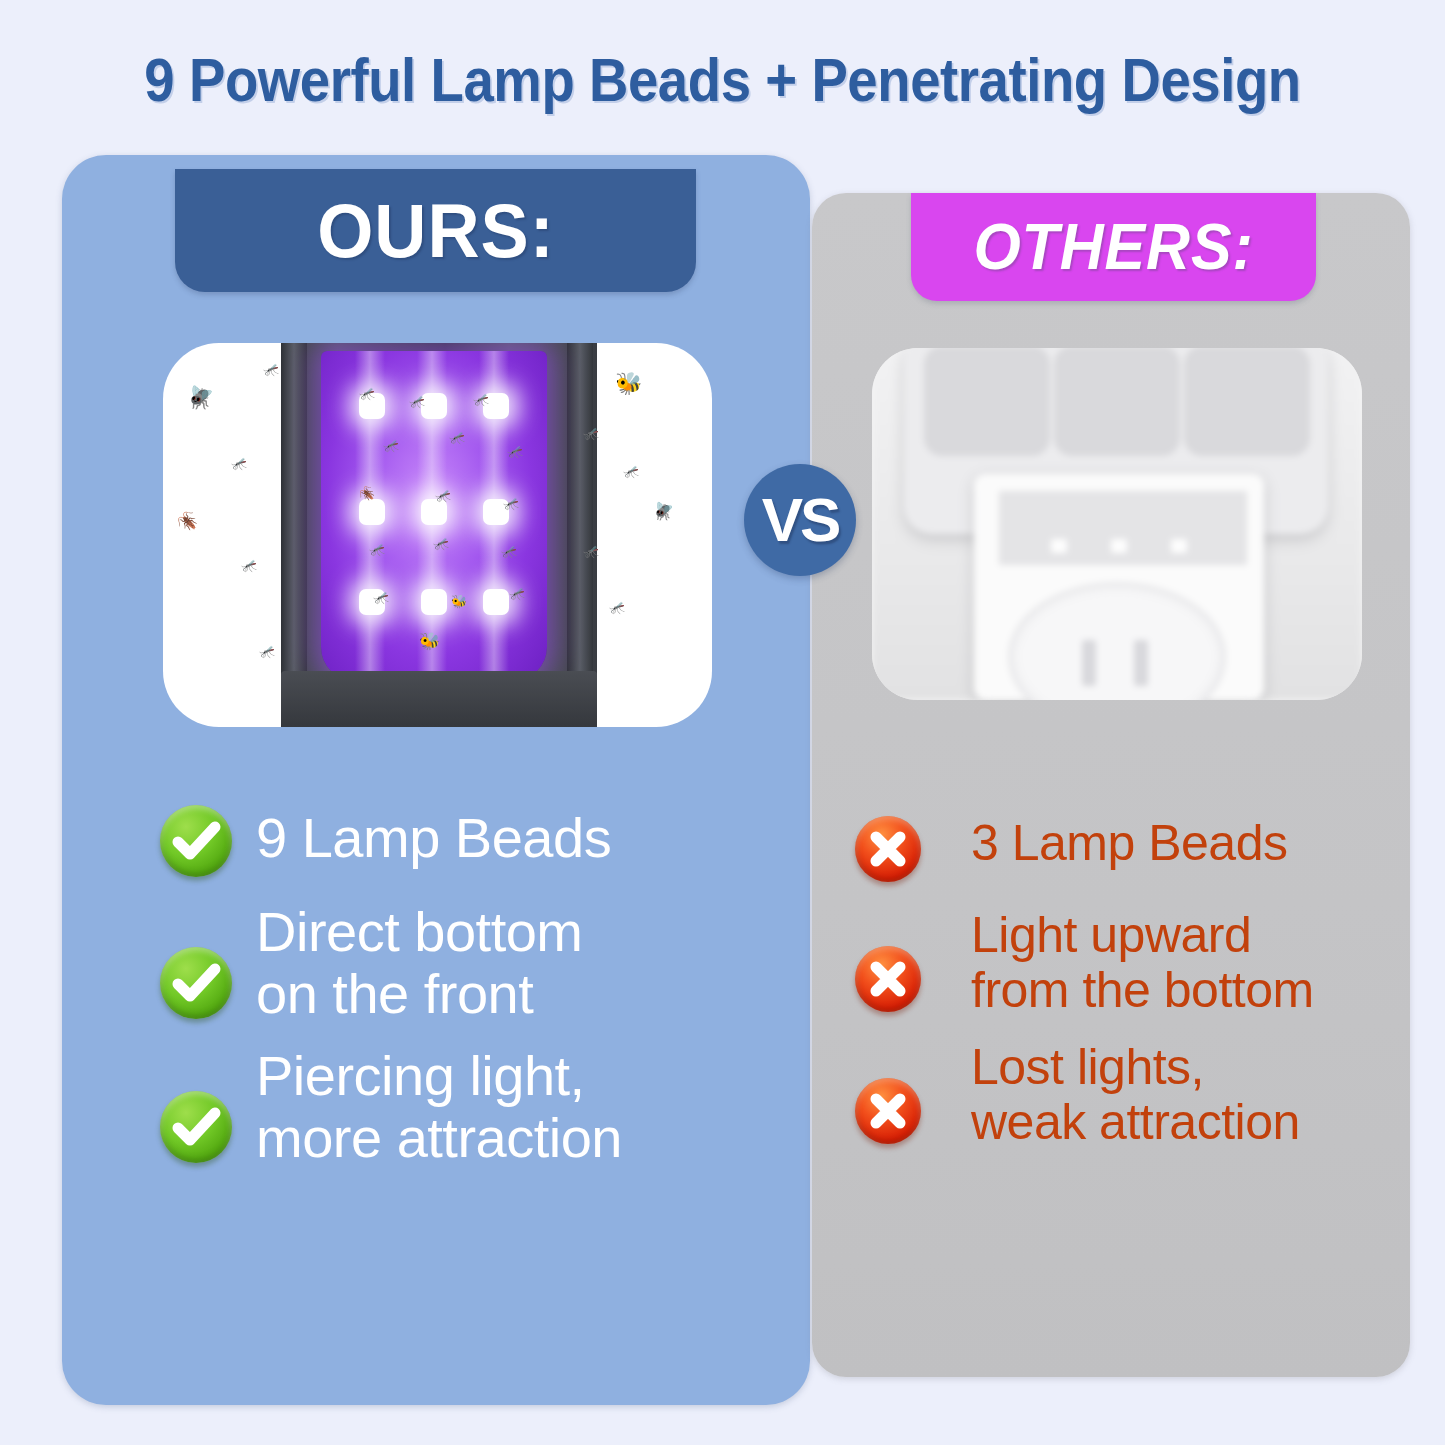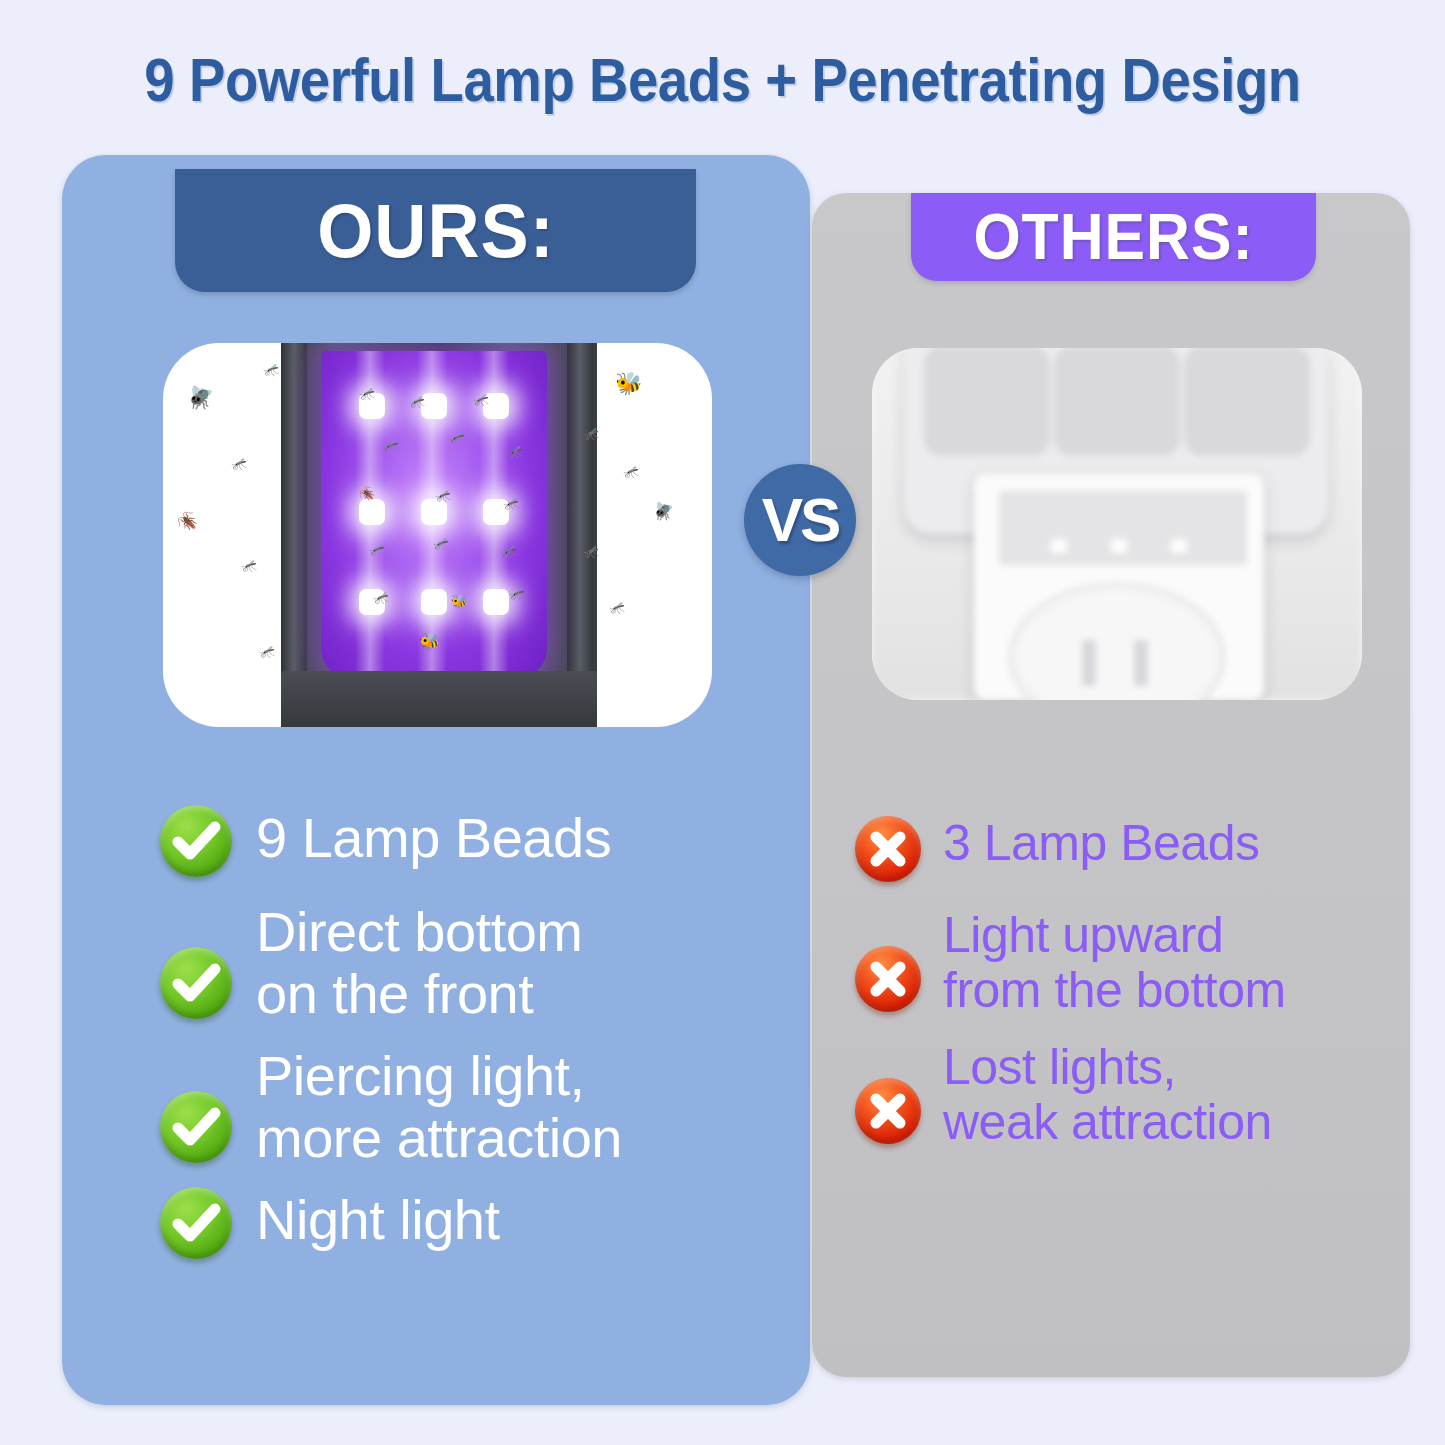--- a/index.html
+++ b/index.html
@@ -76,27 +76,28 @@
     letter-spacing: 1px;
     line-height: 80px;
     transform: scaleX(0.95);
     text-shadow: 2px 2px 2px rgba(30,50,90,0.35);
   }
   #others-badge {
     position: absolute;
     left: 911px;
     top: 193px;
     width: 405px;
-    height: 88px;
-    background: #8b5cf6;
+    height: 108px;
+    background: #d946ef;
     border-radius: 0 0 26px 26px;
     display: flex;
     align-items: center;
     justify-content: center;
     box-shadow: 0 3px 5px rgba(90,100,120,0.25);
+    font-style: italic;
   }
   #others-badge .badge-text {
     color: #ffffff;
     font-size: 64px;
     font-weight: bold;
     letter-spacing: 1px;
     line-height: 68px;
     transform: scaleX(0.95);
     text-shadow: 2px 2px 2px rgba(60,70,90,0.3);
   }
@@ -325,24 +326,25 @@
   .feat-text {
     color: #ffffff;
     font-size: 56px;
     line-height: 62px;
     font-weight: normal;
     padding-top: 2px;
     letter-spacing: -0.5px;
   }
   .feat-text .ln { display: block; }
   #others-list .feat-text {
-    color: #8b5cf6;
+    color: #c2410c;
     font-size: 50px;
     line-height: 55px;
     padding-top: 4px;
+    margin-left: 28px;
   }
 </style>
 </head>
 <body>
 
 <div id="page-title">9 Powerful Lamp Beads + Penetrating Design</div>
 
 <div id="ours-panel"></div>
 
 <div id="ours-badge">
@@ -465,30 +467,20 @@
       <svg viewBox="0 0 72 72" xmlns="http://www.w3.org/2000/svg">
         <path d="M18 37 L30 49 L55 22" fill="none" stroke="#ffffff" stroke-width="11" stroke-linecap="round" stroke-linejoin="round"></path>
       </svg>
     </span>
     <span class="feat-text">
       <span class="ln">Piercing light,</span>
       <span class="ln">more attraction</span>
     </span>
   </div>
 
-  <div class="feat-row">
-    <span class="mark check">
-      <svg viewBox="0 0 72 72" xmlns="http://www.w3.org/2000/svg">
-        <path d="M18 37 L30 49 L55 22" fill="none" stroke="#ffffff" stroke-width="11" stroke-linecap="round" stroke-linejoin="round"></path>
-      </svg>
-    </span>
-    <span class="feat-text">
-      <span class="ln">Night light</span>
-    </span>
-  </div>
 
 </div>
 
 <div id="others-list">
 
   <div class="feat-row">
     <span class="mark cross">
       <svg viewBox="0 0 66 66" xmlns="http://www.w3.org/2000/svg">
         <path d="M21 21 L45 45 M45 21 L21 45" fill="none" stroke="#ffffff" stroke-width="11" stroke-linecap="round"></path>
       </svg>

